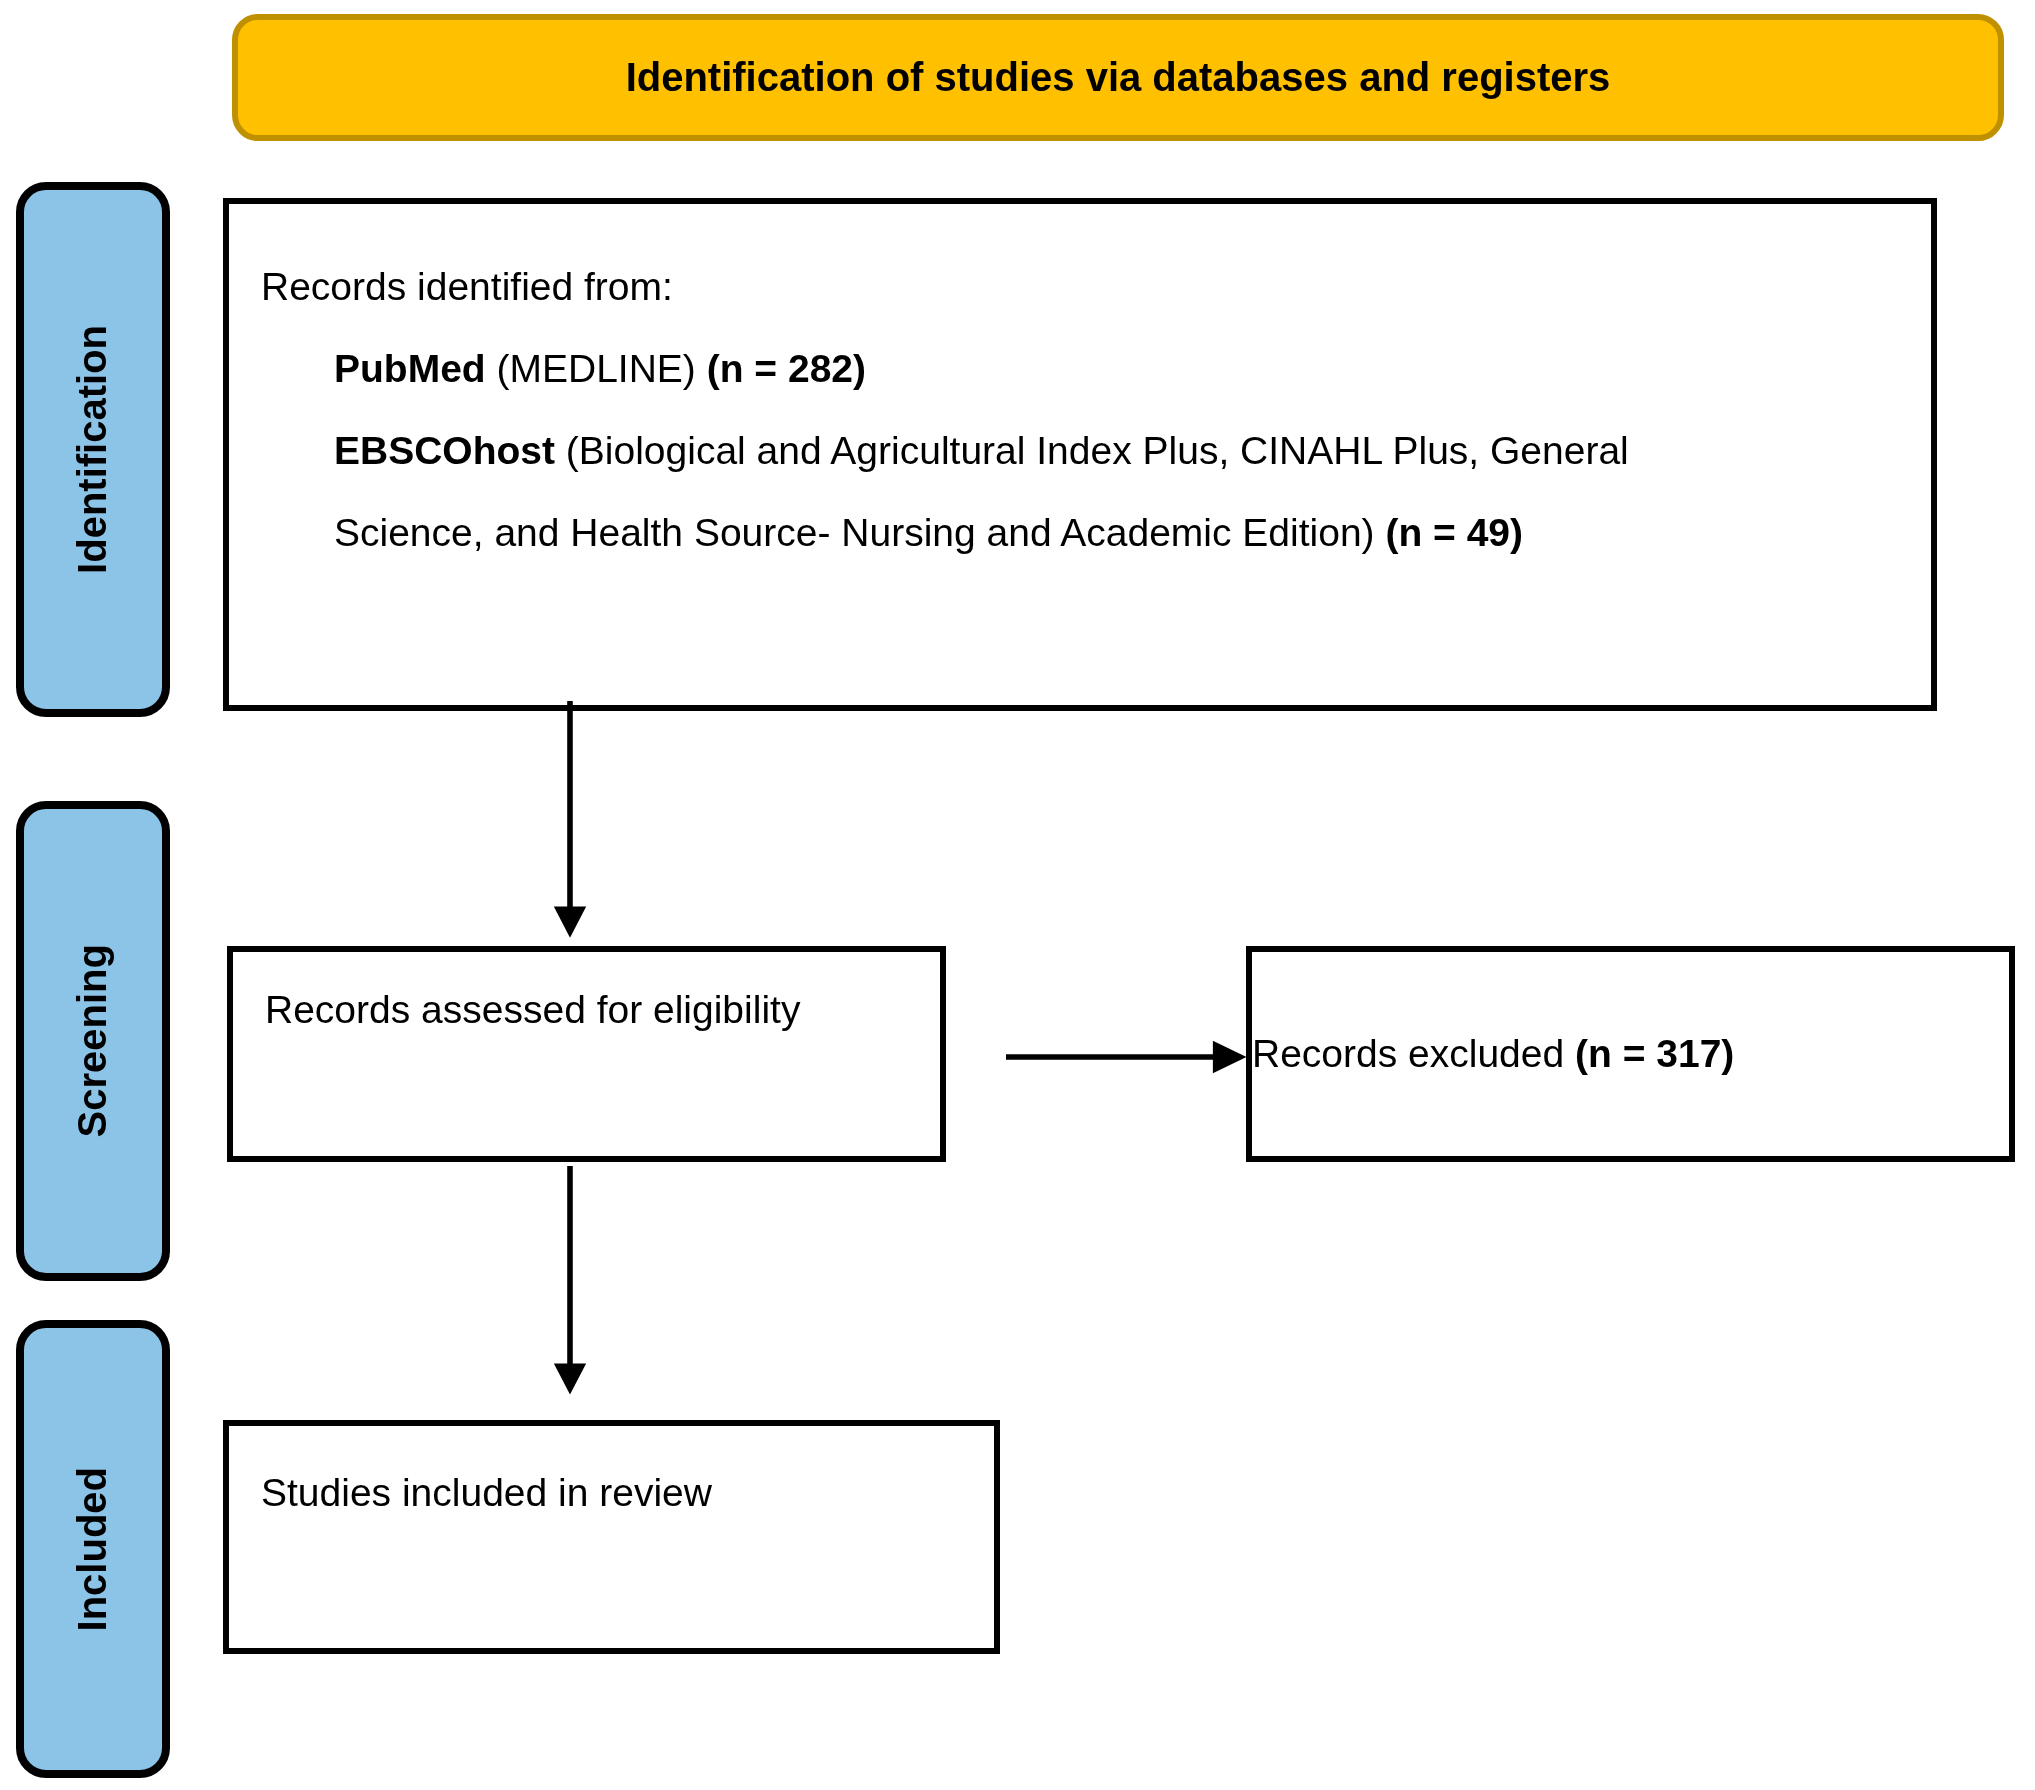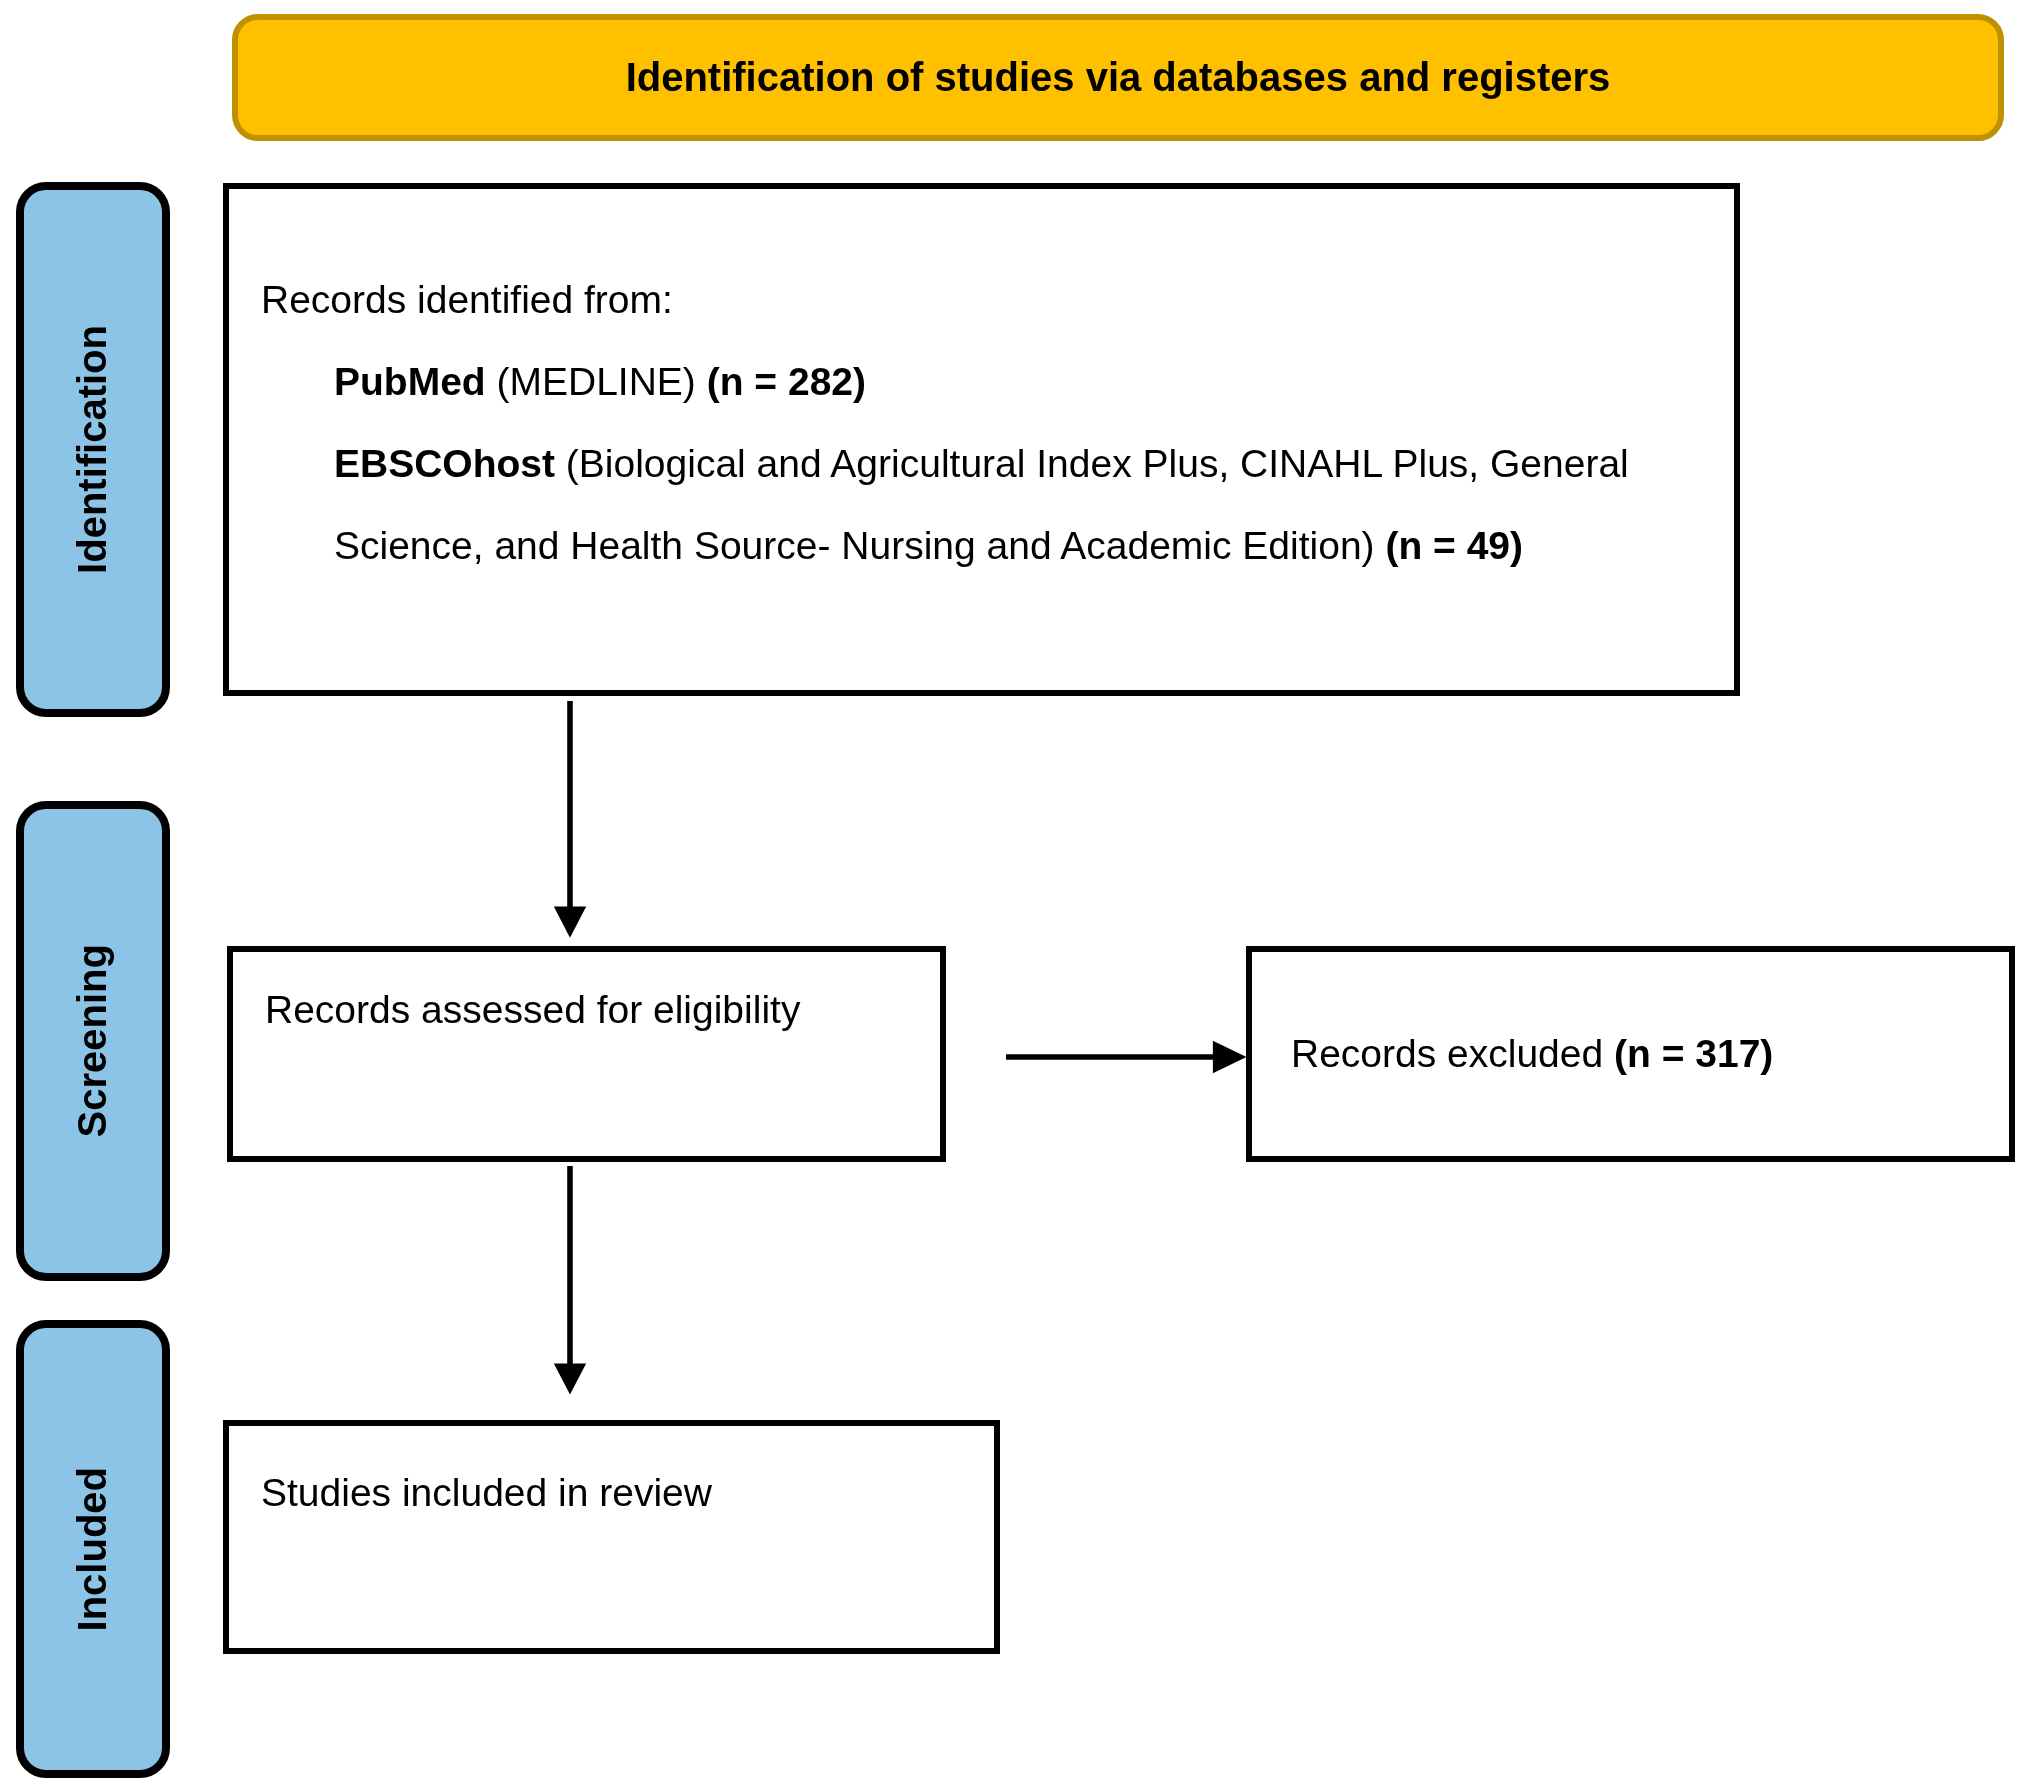--- a/index.html
+++ b/index.html
@@ -50,35 +50,34 @@
   
   .flow-box {
     position: absolute;
     box-sizing: border-box;
     background: #ffffff;
     border: 6.2px solid #000;
     font-size: 39px;
     line-height: 82px;
   }
   .box-identified {
-    left: 223px; top: 183px;
-    width: 1517px; height: 513px;
-    padding: 70px 25px 0 32px;
+    left: 223px; top: 198px;
+    width: 1714px; height: 513px;
+    padding: 42px 25px 0 32px;
   }
   .box-identified .indent { margin-left: 73px; }
   .box-assessed {
     left: 227px; top: 946px;
     width: 719px; height: 216px;
     padding: 17.4px 18.7px 0 32px;
   }
   .box-excluded {
     left: 1246px; top: 946px;
     width: 769px; height: 216px;
     display: flex; align-items: center;
-    padding-left: 39px;
   }
   .box-included {
     left: 223px; top: 1420px;
     width: 777px; height: 234px;
     padding: 26px 12px 0 32px;
   }
   b { font-weight: bold; }
 
   .arrow { position: absolute; }
   .arrow line { stroke: #000; stroke-width: 9; }

